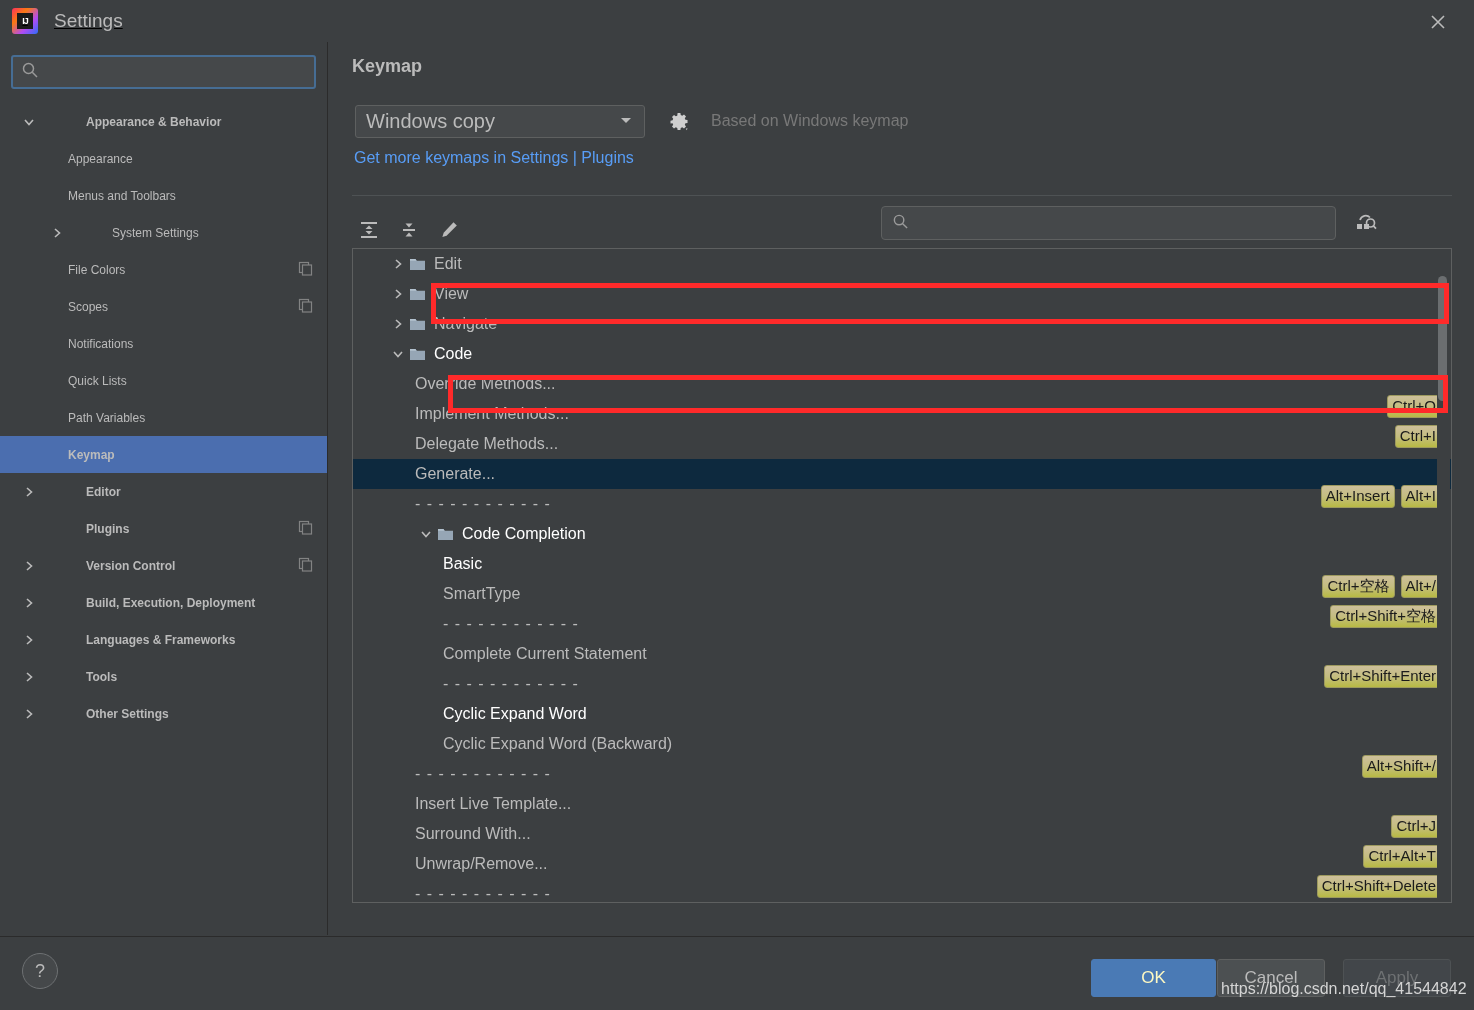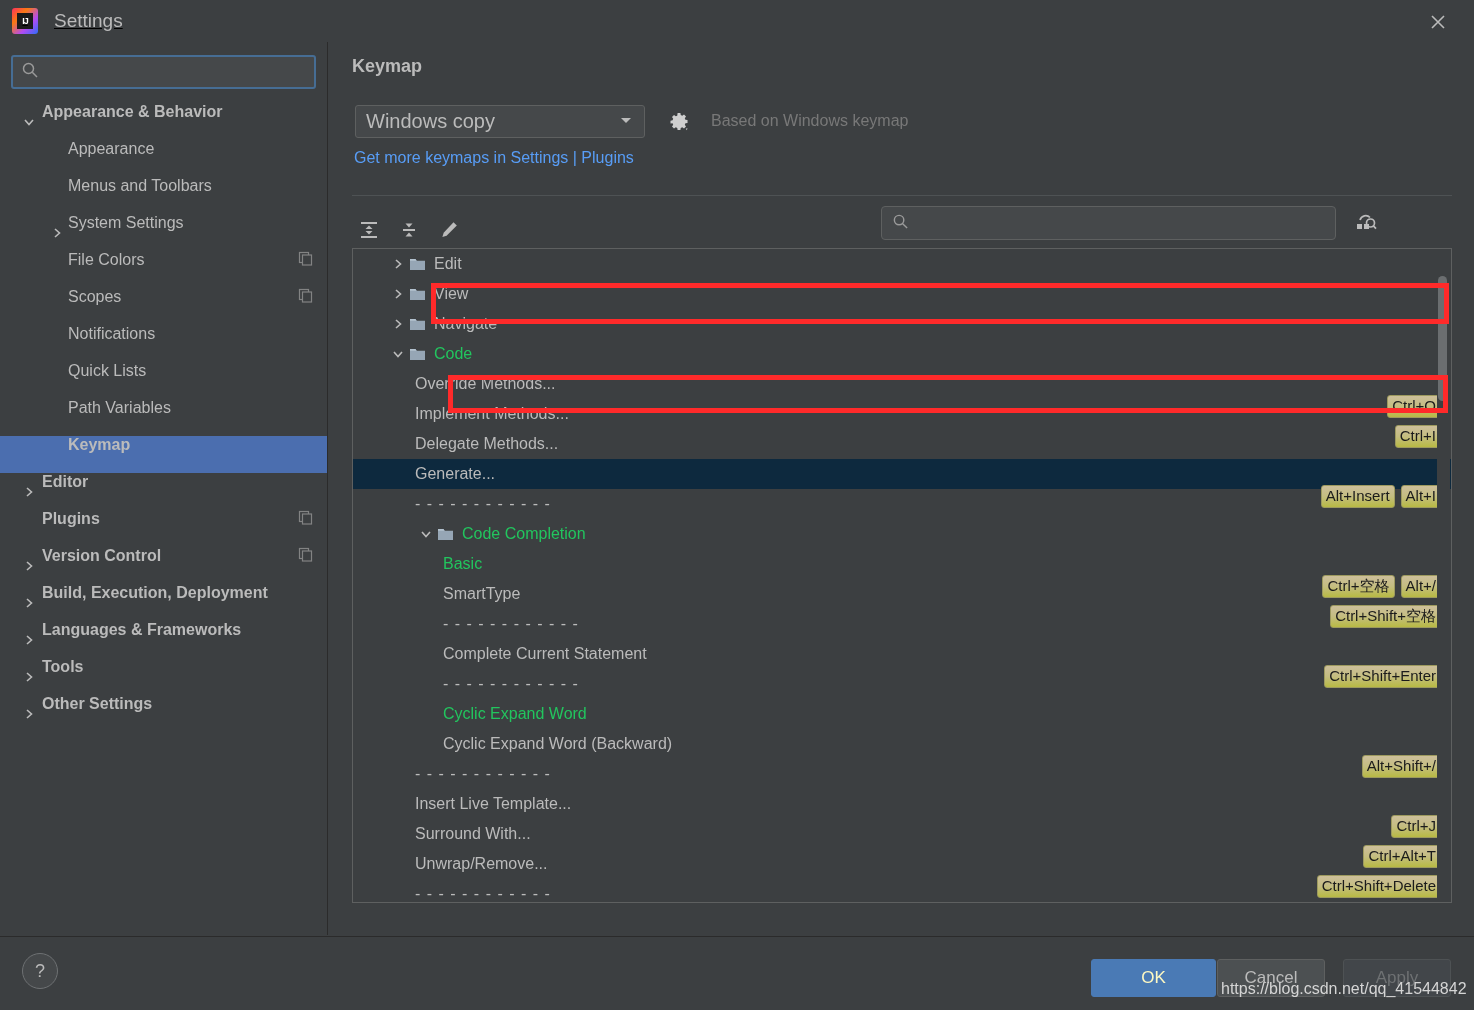--- a/index.html
+++ b/index.html
@@ -75,25 +75,26 @@
     border: none; outline: none; background: transparent;
     color: #bbbbbb; font-size: 15px;
     font-family: "Liberation Sans", sans-serif;
     height: 26px;
   }
 
   .tree { margin-top: 14px; }
   .tree-row {
     position: relative;
     height: 37px;
-    display: flex; 
+    display: flex; align-items: center;
     color: #bbbbbb;
-    font-size: 16px;
+    font-size: 12px;
     cursor: default;
     padding-right: 14px;
+    gap: 44px;
   }
   .tree-row.group { font-weight: bold; }
   .tree-row.selected { background: #4b6eaf; }
   .tree-row .arrow-slot {
     width: 22px; flex: 0 0 22px;
     display: flex; align-items: center; justify-content: center;
   }
   .tree-row .lbl { flex: 1 1 auto; white-space: nowrap; }
   .tree-row .copy-ic { flex: 0 0 auto; opacity: .75; }
 
@@ -198,21 +199,21 @@
     white-space: nowrap;
     cursor: default;
   }
   .act-row.selected { background: #0d293e; }
   .act-row .ar {
     width: 22px; flex: 0 0 22px;
     display: flex; align-items: center; justify-content: center;
   }
   .act-row .fold { flex: 0 0 auto; margin-right: 8px; display: flex; }
   .act-row .name { flex: 1 1 auto; font-size: 16px; color: #bbbbbb; }
-  .act-row .name.blue { color: #22c55e; }
+  .act-row .name.blue { color: #ffffff; }
   .act-row .shortcuts { flex: 0 0 auto; display: flex; gap: 6px; align-items: center; }
   .sc {
     display: inline-block;
     font-size: 15px;
     color: #1b1b1b;
     padding: 1px 4px 2px 4px;
     border-radius: 3px;
     background: linear-gradient(to bottom, #cdbf9b 0%, #c4bd80 50%, #b8ba44 100%);
     border: 1px solid #9d9a5e;
     line-height: 18px;

